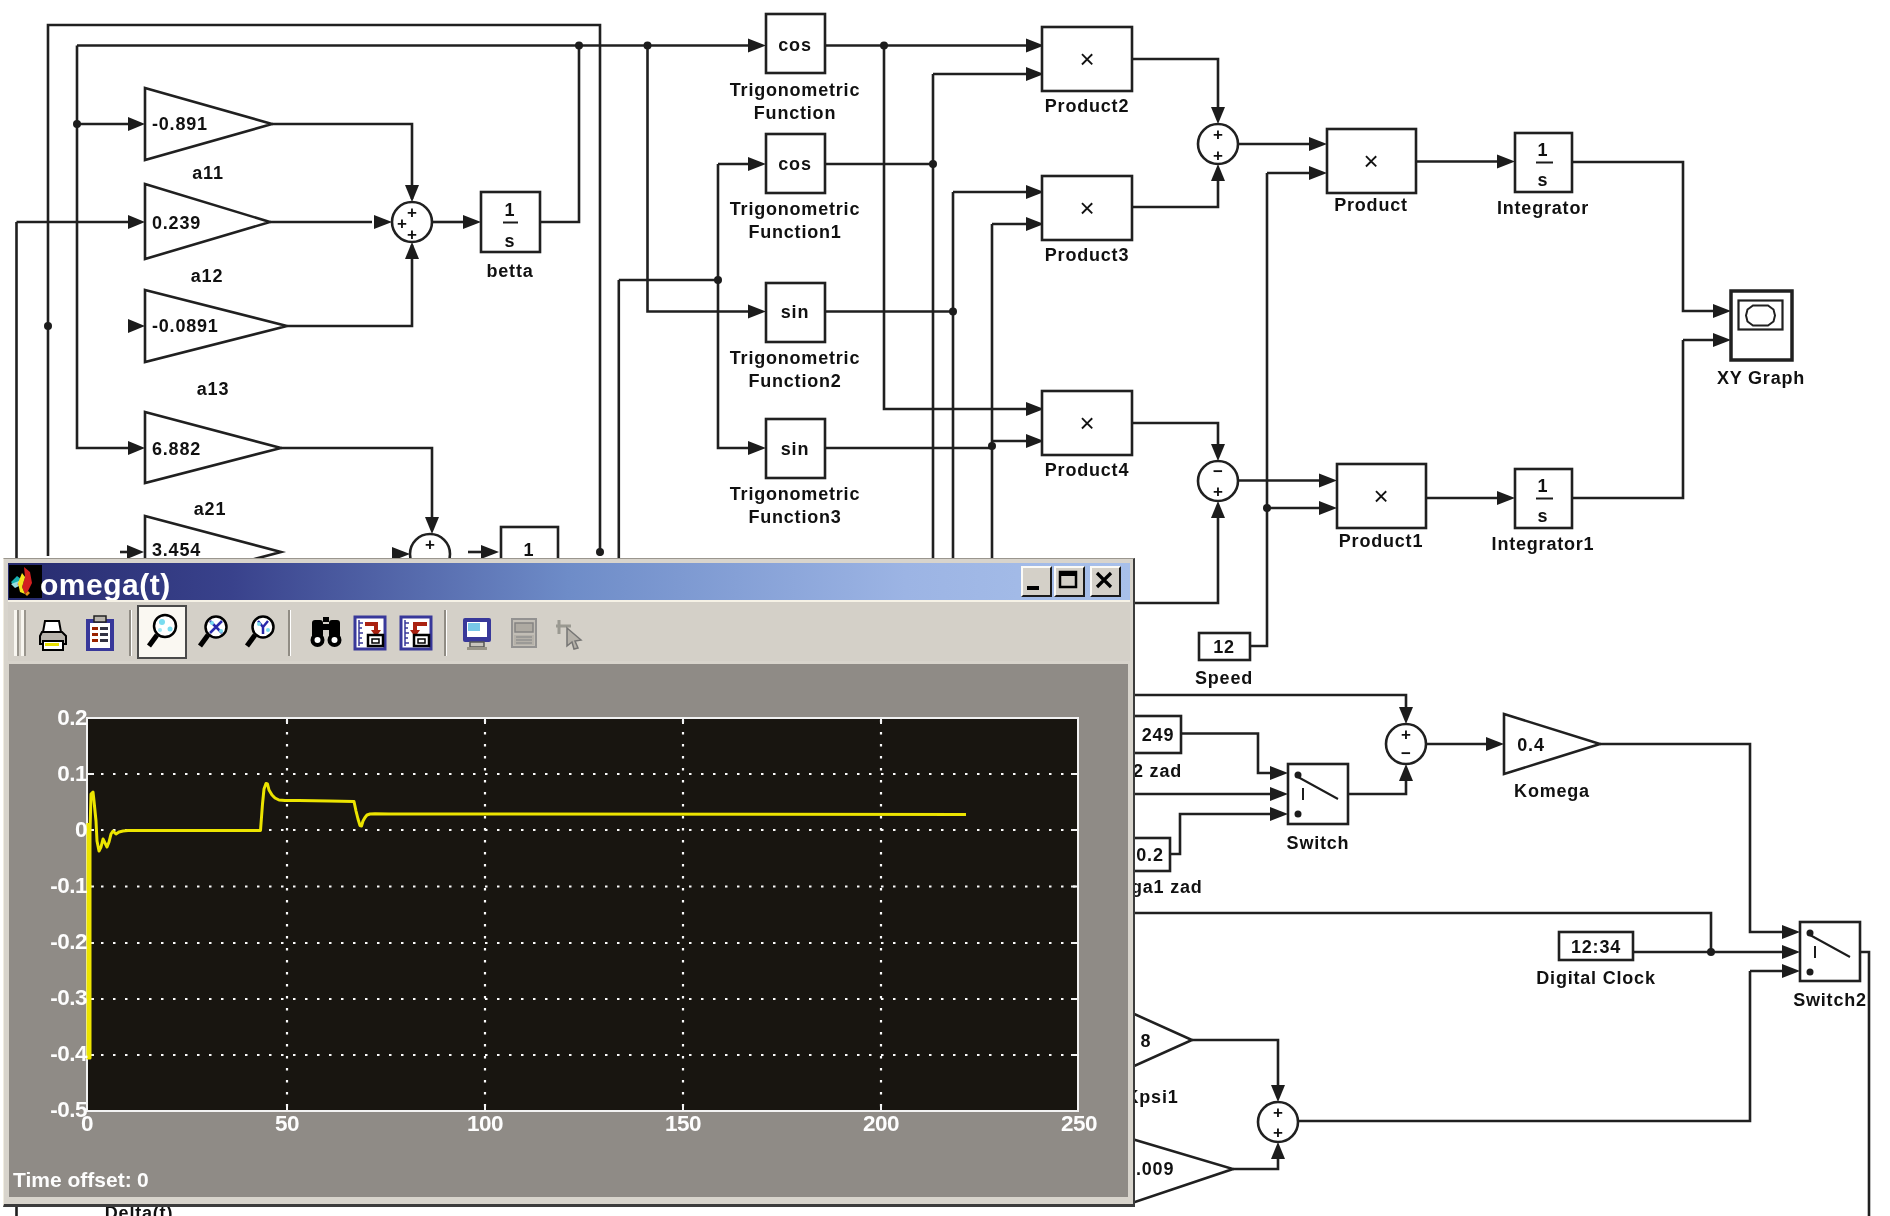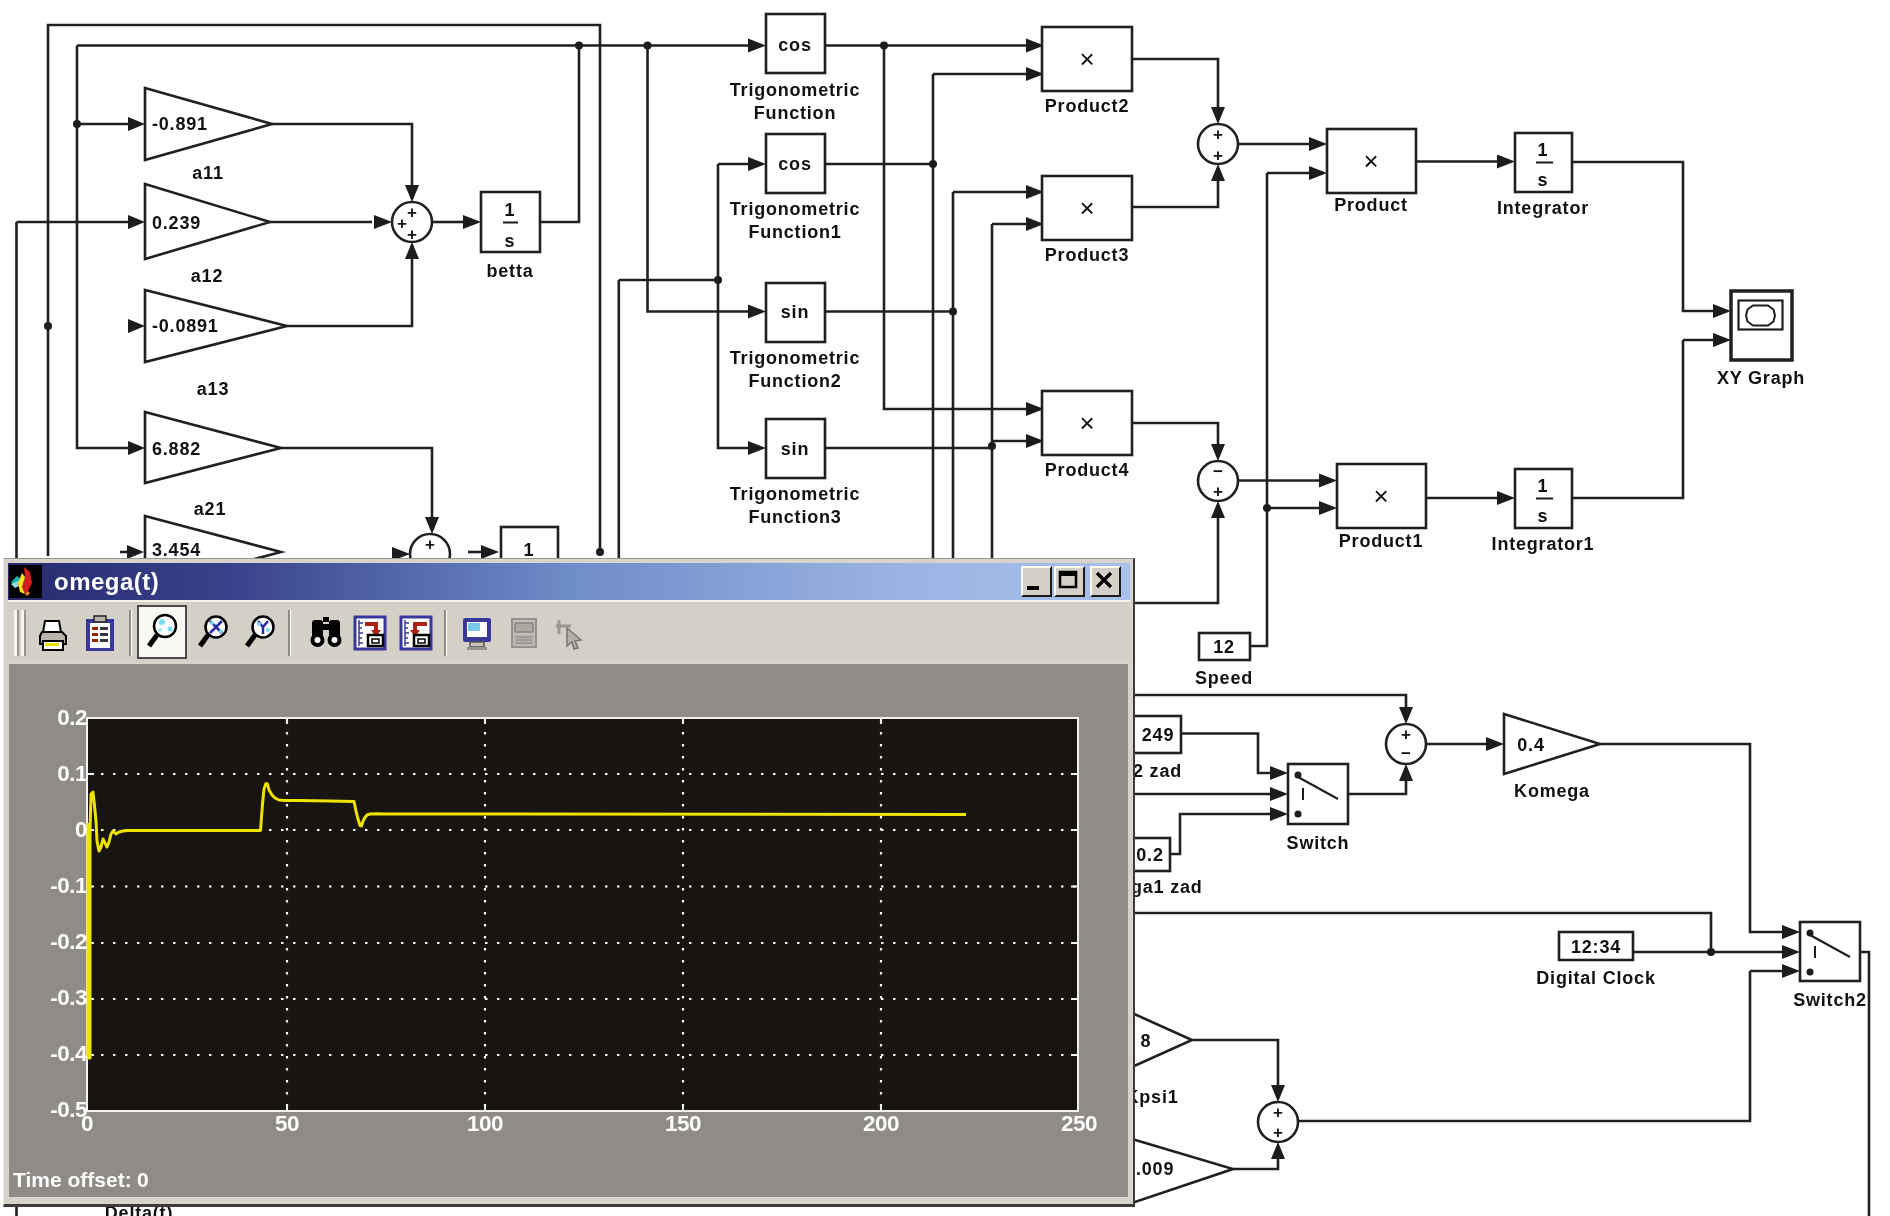--- a/index.html
+++ b/index.html
@@ -3,21 +3,21 @@
 <meta charset="utf-8">
 <style>
 html,body{margin:0;padding:0;width:1890px;height:1216px;overflow:hidden;background:#fff;
 font-family:"Liberation Sans",sans-serif;}
 #diag{position:absolute;left:0;top:0;}
 #win{position:absolute;left:3px;top:558px;width:1129px;height:645px;background:#d8d4cc;
 border-top:1px solid #9a968e;border-left:1px solid #f0ece0;border-right:2px solid #3c3c3c;border-bottom:3px solid #3c3c3c;}
 #tbar{position:absolute;left:4px;top:4px;right:3px;height:37px;
 background:linear-gradient(90deg,#272b6e 0%,#39428c 20%,#6e8cc8 50%,#9cb4e4 80%,#a8c0ea 100%);}
 #mlicon{position:absolute;left:1px;top:2px;width:33px;height:33px;background:#000;}
-#ttext{position:absolute;left:46px;top:5px;color:#fff;font-size:24px;font-weight:bold;letter-spacing:0.5px;}
+#ttext{position:absolute;left:32px;top:5px;color:#fff;font-size:30px;font-weight:bold;letter-spacing:0.5px;}
 .wbtn{position:absolute;top:3px;width:31px;height:31px;background:#d4d0c8;
 border-top:2px solid #fbfaf6;border-left:2px solid #fbfaf6;border-right:2px solid #1a1a1a;border-bottom:2px solid #1a1a1a;box-sizing:border-box;}
 #toolbar{position:absolute;left:4px;top:41px;right:3px;height:61px;background:#d4d0c8;
 border-top:2px solid #f6f2e6;box-sizing:border-box;}
 #content{position:absolute;left:5px;top:105px;width:1119px;height:533px;background:#8f8b86;}
 .sep{position:absolute;top:8px;height:46px;width:2px;background:#908c84;border-right:1px solid #fff;}
 .grip{position:absolute;top:8px;height:46px;width:3px;background:#f8f6f0;border-right:2px solid #9a968e;}
 </style>
 </head>
 <body>

